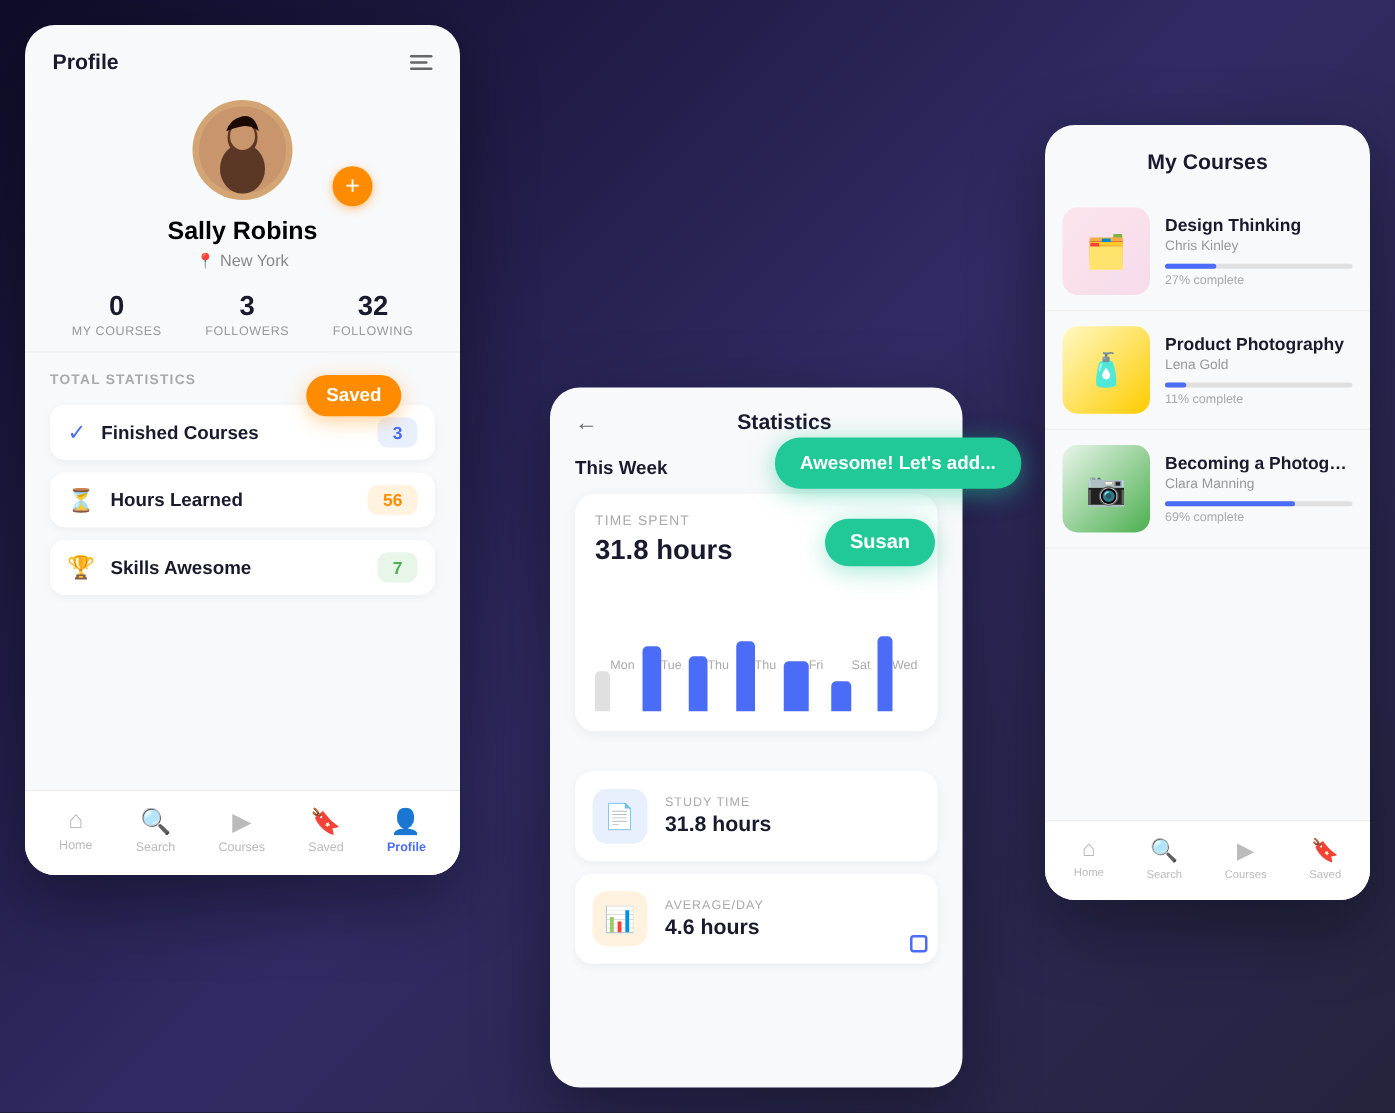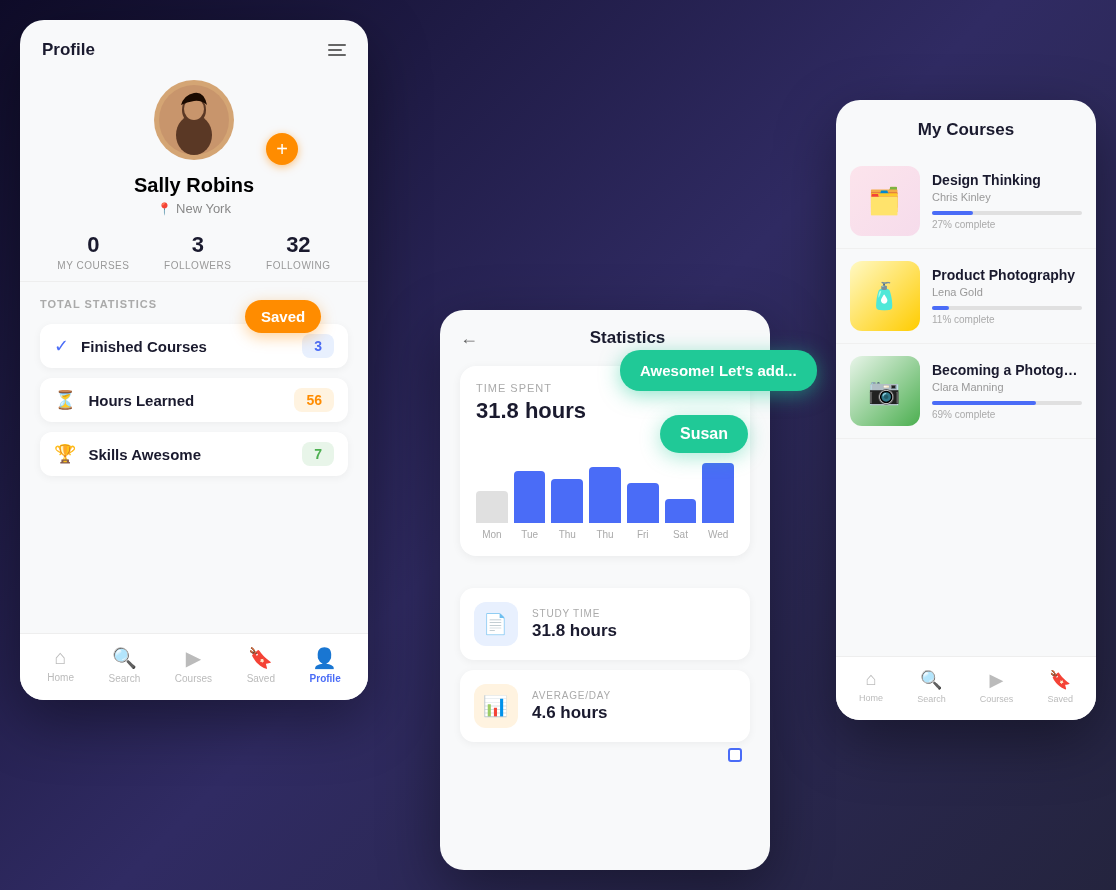--- a/index.html
+++ b/index.html
@@ -316,21 +316,21 @@
 
     .bar-chart {
       display: flex;
       align-items: flex-end;
       gap: 6px;
       height: 100px;
     }
 
     .bar-col {
       display: flex;
-      flex-direction: column;
+      flex-direction: row;
       align-items: center;
       flex: 1;
     }
 
     .bar-wrap {
       width: 100%;
       height: 80px;
       display: flex;
       align-items: flex-end;
       justify-content: center;
@@ -645,20 +645,21 @@
   <span>Saved</span>
 </div>
 
 <div class="stats-panel">
   <div class="stats-panel-header">
     <span class="back-btn">←</span>
     <span class="stats-panel-title">Statistics</span>
   </div>
 
   <div class="this-week-section">
+    <div class="this-week-label">This Week</div>
     <div class="time-spent-card">
       <div class="time-spent-label">TIME SPENT</div>
       <div class="time-spent-value">31.8 hours</div>
       <div class="bar-chart" id="bar-chart-container">
 
       <div class="bar-col">
       <div class="bar-wrap">
         <div class="bar inactive" style="height:40%"></div>
       </div>
       <span class="bar-day">Mon</span>

